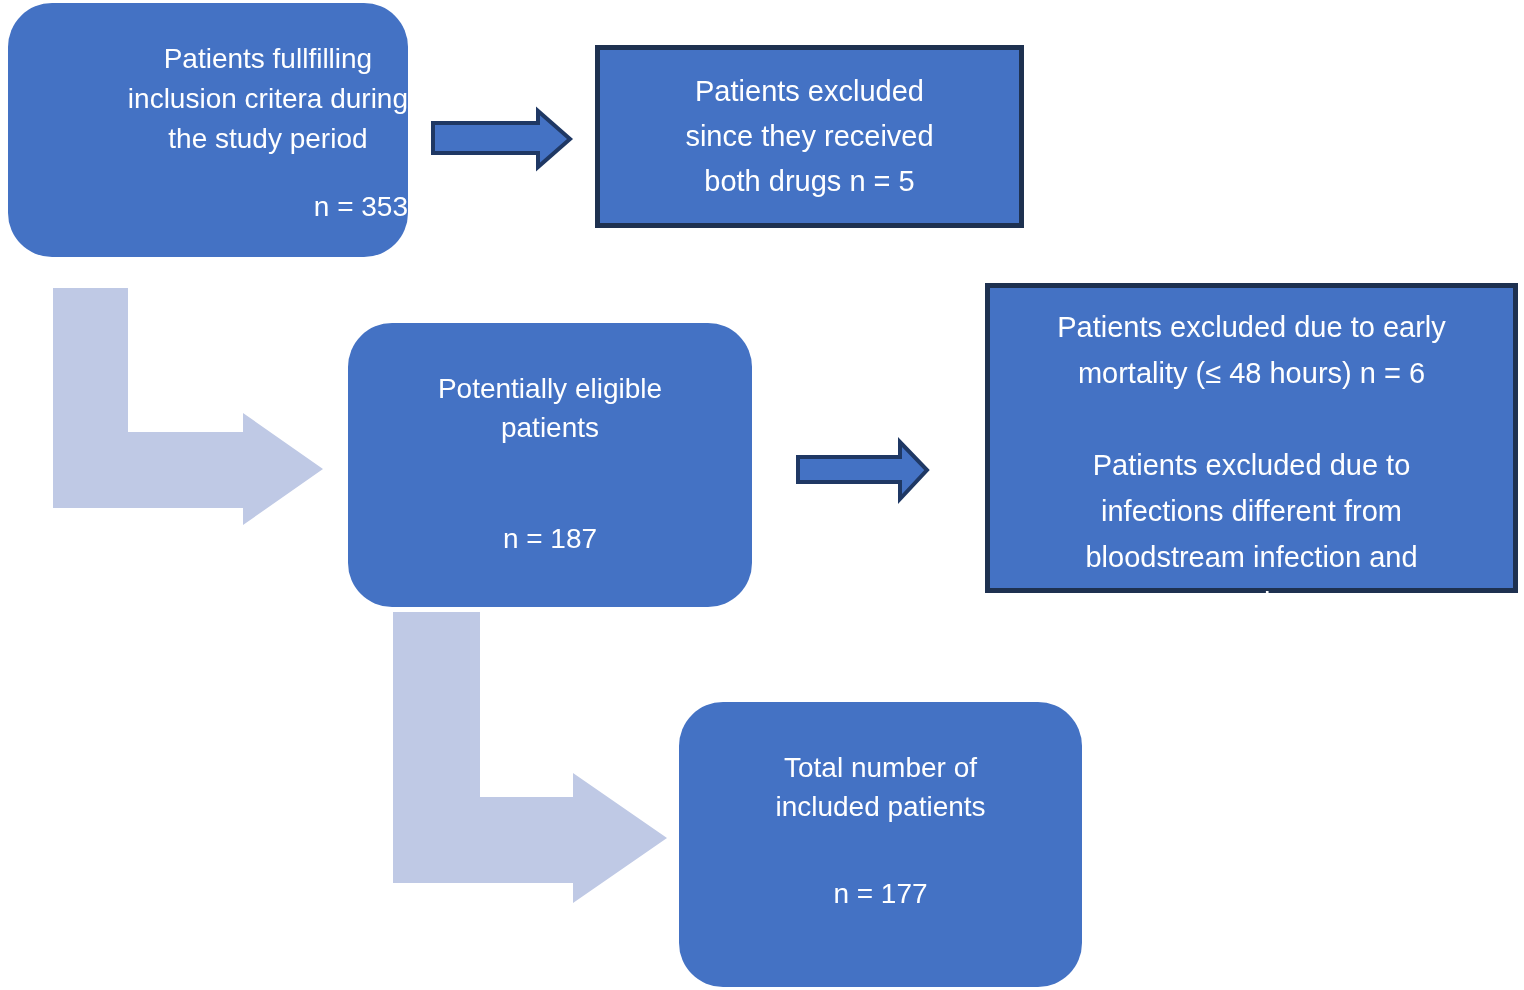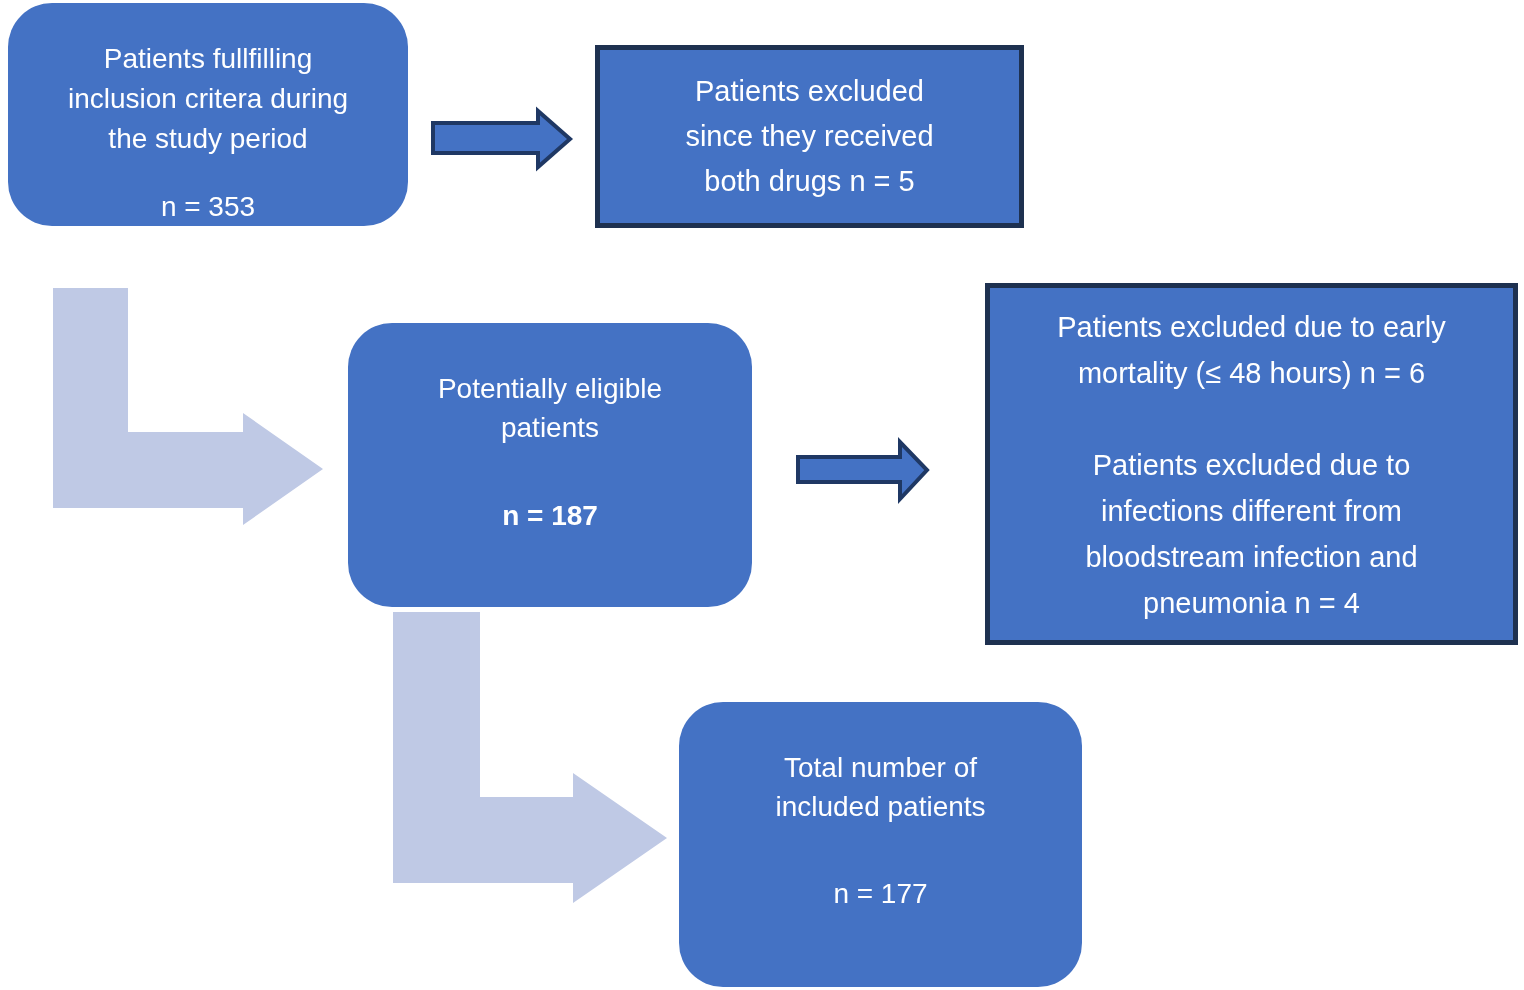--- a/index.html
+++ b/index.html
@@ -23,29 +23,29 @@
   polygon.block{ fill:var(--arrow-fill); stroke:var(--arrow-border); stroke-width:4; stroke-linejoin:miter; }
 
   .node{
     position:absolute; color:var(--text); text-align:center;
     display:flex; flex-direction:column; align-items:center;
   }
   .node .txt{ white-space:pre-line; }
   .rounded{ background:var(--box-fill); border-radius:44px; }
   .squared{ background:var(--box-fill); border:5px solid var(--excluded-border); justify-content:center; }
 
-  #box-inclusion{ left:8px; top:3px; width:400px; height:223px; font-size:28px; line-height:40px; padding-top:36px; }
+  #box-inclusion{ left:8px; top:3px; width:400px; height:254px; font-size:28px; line-height:40px; padding-top:36px;align-items:flex-end; }
   #box-inclusion .count{ margin-top:28px; }
 
   #box-excluded-both{ left:595px; top:45px; width:429px; height:183px; font-size:29px; line-height:45px; }
 
   #box-eligible{ left:348px; top:323px; width:404px; height:284px; font-size:28px; line-height:39px; padding-top:46px; }
-  #box-eligible .count{ margin-top:49px;font-weight:bold; }
+  #box-eligible .count{ margin-top:72px; }
 
-  #box-excluded-mortality{ left:985px; top:283px; width:533px; height:362px; font-size:29px; line-height:46px; justify-content:flex-start; padding-top:16px; }
+  #box-excluded-mortality{ left:985px; top:283px; width:533px; height:310px; font-size:29px; line-height:46px; justify-content:flex-start; padding-top:16px; }
 
   #box-included{ left:679px; top:702px; width:403px; height:285px; font-size:28px; line-height:39px; padding-top:46px; }
   #box-included .count{ margin-top:48px; }
 </style>
 </head>
 <body>
 
 <div class="canvas">
 
   <svg class="arrow-layer" viewBox="0 0 1524 990" aria-hidden="true">

